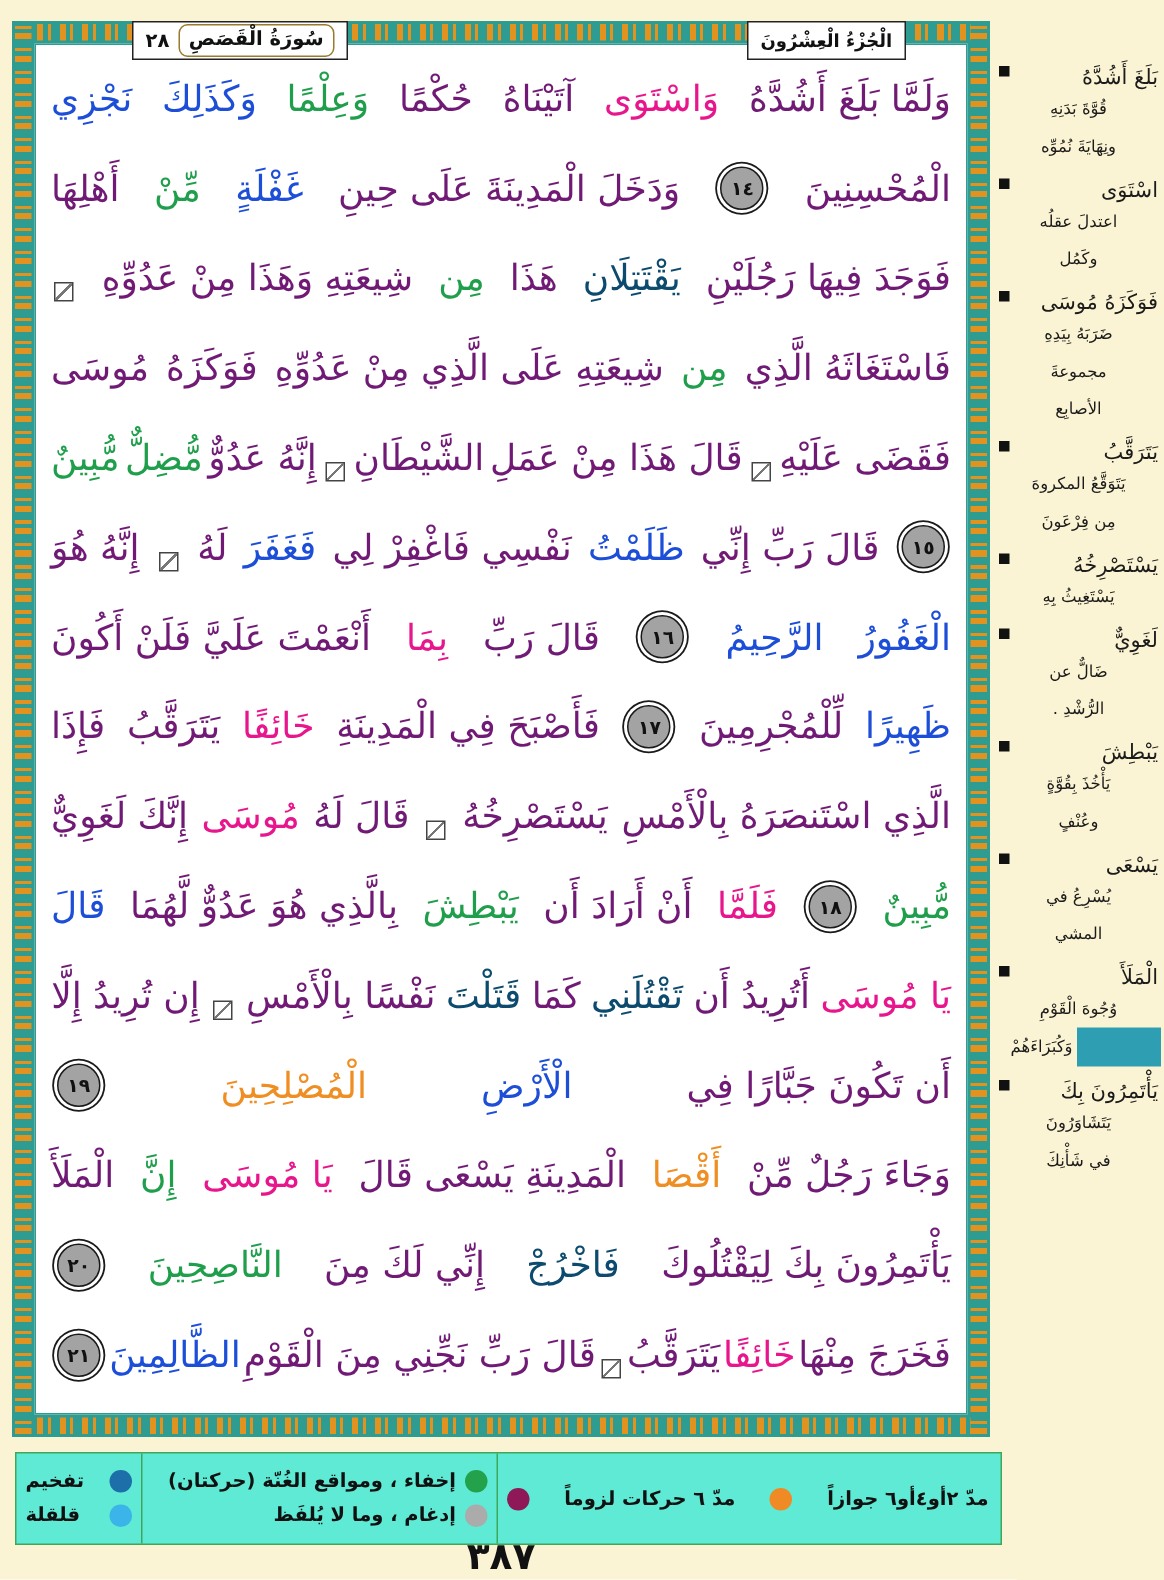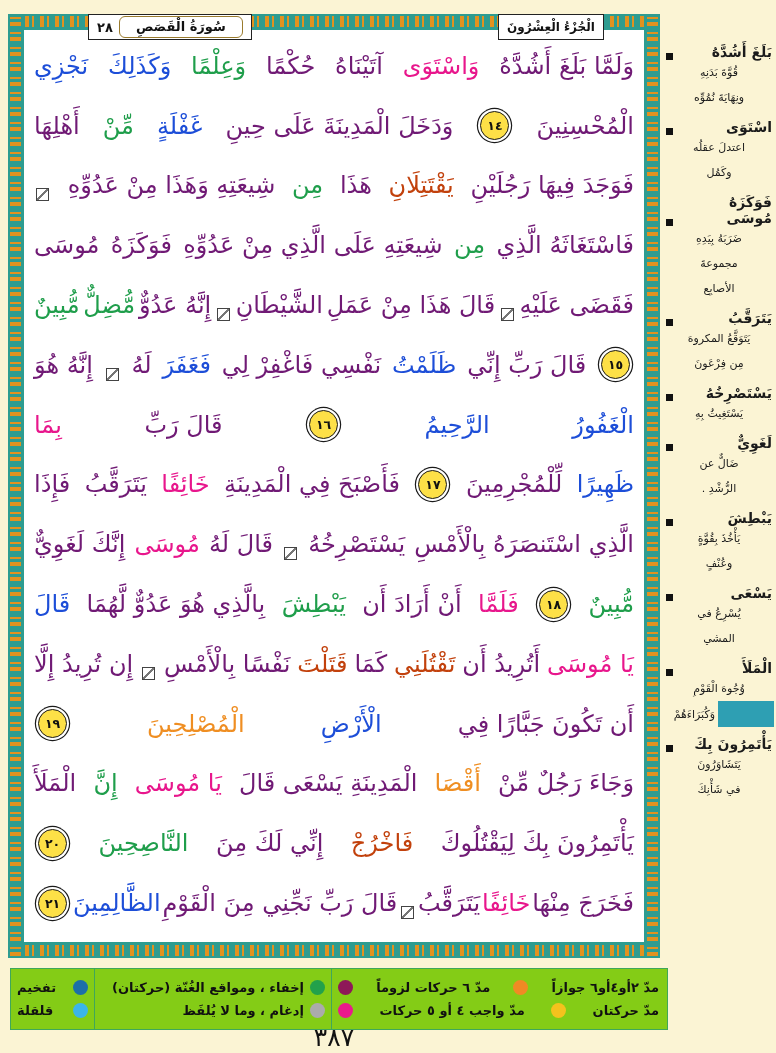--- a/index.html
+++ b/index.html
@@ -20,88 +20,88 @@
   .orn.left{top:2px;bottom:2px;left:2px;width:11px}
   .orn.right{top:2px;bottom:2px;right:2px;width:11px}
   .inner{position:absolute;inset:15px;background:#fff;border:1px solid #2E9C90;}
 
   
   .cartouche{
     position:absolute;top:14px;height:26px;background:#fff;border:1.5px solid #222;
     display:flex;align-items:center;justify-content:center;gap:6px;
     font-weight:bold;color:#111;z-index:5;padding:0 8px;box-sizing:border-box;
   }
-  .cartouche .inner-deco{border:1px solid #9a7b2d;padding:0 16px;border-radius:6px;line-height:20px}
+  .cartouche .inner-deco{border:1px solid #9a7b2d;padding:0 6px;border-radius:6px;line-height:20px}
   #surah-box{left:88px;min-width:128px;font-size:13px}
   #juz-box{left:498px;min-width:92px;font-size:12px}
 
   
   .qtext{
     position:absolute;left:24px;top:30px;width:620px;height:912px;
     padding:6px 10px;box-sizing:border-box;direction:rtl;
   }
   .qline{
     display:flex;direction:rtl;justify-content:space-between;align-items:center;
     height:59.8px;font-size:24px;color:#151515;font-weight:500;white-space:nowrap;
   }
   .seg{display:inline-block}
   .c-k{color:#701a75}
   .c-g{color:#1F9E4B}
   .c-b{color:#1d4ed8}
-  .c-c{color:#c2410c}
+  .c-c{color:#0c4a6e}
   .c-p{color:#E8168C}
   .c-o{color:#EF8E22}
   .ayah{
     flex:0 0 auto;width:27px;height:27px;border:1.4px solid #1a1a1a;border-radius:50%;
     box-shadow:0 0 0 2px #fff,0 0 0 3.2px #1a1a1a;
     display:flex;align-items:center;justify-content:center;
-    font-size:12.5px;font-weight:bold;color:#111;margin:0 4px;background:#fde047;
+    font-size:12.5px;font-weight:bold;color:#111;margin:0 4px;background:#a3a3a3;
   }
   .waqf{
     flex:0 0 auto;width:11px;height:11px;border:1.3px solid #444;display:inline-block;
     background:linear-gradient(135deg,transparent 45%,#777 45%,#777 55%,transparent 55%);
     margin:0 2px;align-self:flex-end;margin-bottom:14px;
   }
 
   
   .sidebar{
     position:absolute;left:664px;top:44px;width:110px;direction:rtl;color:#1b1b1b;
   }
   .entry{margin-bottom:9px}
   .entry-head{
-    display:flex;direction:rtl;justify-content:space-between;align-items:flex-end;
-    font-weight:bold;font-size:14px;padding:0 2px;gap:11px;
+    display:flex;direction:rtl;justify-content:space-between;align-items:flex-start;
+    font-weight:normal;font-size:14px;padding:0 2px;gap:11px;
   }
   .bullet{width:7px;height:7px;background:#111;display:inline-block;flex:0 0 auto}
   .entry-meaning{font-size:11px;line-height:25px;text-align:center}
   .mline{display:block}
-  .mline.hl{display:flex;direction:rtl;align-items:center;justify-content:flex-start;gap:3px}
+  .mline.hl{display:flex;direction:rtl;align-items:flex-start;justify-content:flex-start;gap:3px}
   .hl-rect{width:56px;height:26px;flex:0 0 auto}
 
   
   .legend{
-    position:absolute;left:10px;top:968px;width:658px;height:62px;background:#84cc16;
+    position:absolute;left:10px;top:968px;width:658px;height:62px;background:#5eead4;
     border:1.6px solid #3FA75A;box-sizing:border-box;display:flex;direction:ltr;
     font-size:13px;font-weight:bold;color:#111;
   }
   .lcell{display:flex;flex-direction:column;justify-content:space-evenly;box-sizing:border-box;padding:2px 6px}
   .lcell + .lcell{border-left:1.4px solid #3FA75A}
   .lrow{display:flex;align-items:center;gap:6px}
   .lrow.spread{justify-content:space-between}
   .lrow.endright{justify-content:flex-end}
   .dot{width:15px;height:15px;border-radius:50%;display:inline-block;flex:0 0 auto}
   #cell-left{width:83px}
   #cell-mid{width:237px}
   #cell-right{width:334px}
   .llabel{direction:rtl;white-space:nowrap}
 
   
   .pagenum{
     position:absolute;left:0;top:1023px;width:668px;text-align:center;
-    font-size:25px;font-weight:normal;color:#111;
+    font-size:25px;font-weight:bold;color:#111;
   }
 </style>
 </head>
 <body>
 
 <div class="frame">
   <div class="orn top"></div>
   <div class="orn bottom"></div>
   <div class="orn v left"></div>
   <div class="orn v right"></div>
@@ -168,20 +168,21 @@
       <span class="seg c-k">لَهُ</span>
       <span class="waqf"></span>
       <span class="seg c-k">إِنَّهُ هُوَ</span>
     </div>
     <div class="qline">
       <span class="seg c-b">الْغَفُورُ</span>
       <span class="seg c-b">الرَّحِيمُ</span>
       <span class="ayah">١٦</span>
       <span class="seg c-k">قَالَ رَبِّ</span>
       <span class="seg c-p">بِمَا</span>
+      <span class="seg c-k">أَنْعَمْتَ عَلَيَّ فَلَنْ أَكُونَ</span>
     </div>
     <div class="qline">
       <span class="seg c-b">ظَهِيرًا</span>
       <span class="seg c-k">لِّلْمُجْرِمِينَ</span>
       <span class="ayah">١٧</span>
       <span class="seg c-k">فَأَصْبَحَ فِي الْمَدِينَةِ</span>
       <span class="seg c-p">خَائِفًا</span>
       <span class="seg c-k">يَتَرَقَّبُ</span>
       <span class="seg c-k">فَإِذَا</span>
     </div>
@@ -371,22 +372,16 @@
         <span class="dot" style="background: rgb(171, 171, 171);"></span>
       </div>
     </div>
   <div class="lcell" id="cell-right">
       <div class="lrow spread">
         <span class="dot" style="background: rgb(142, 24, 88);"></span>
         <span class="llabel">مدّ ٦ حركات لزوماً</span>
         <span class="dot" style="background: rgb(240, 138, 36);"></span>
         <span class="llabel">مدّ ٢أو٤أو٦ جوازاً</span>
       </div>
-      <div class="lrow spread">
-        <span class="dot" style="background: rgb(234, 26, 140);"></span>
-        <span class="llabel">مدّ واجب ٤ أو ٥ حركات</span>
-        <span class="dot" style="background: rgb(244, 194, 29);"></span>
-        <span class="llabel">مدّ حركتان</span>
-      </div>
     </div>
 </div>
 
 <div class="pagenum">٣٨٧</div>
 
 </body></html>

